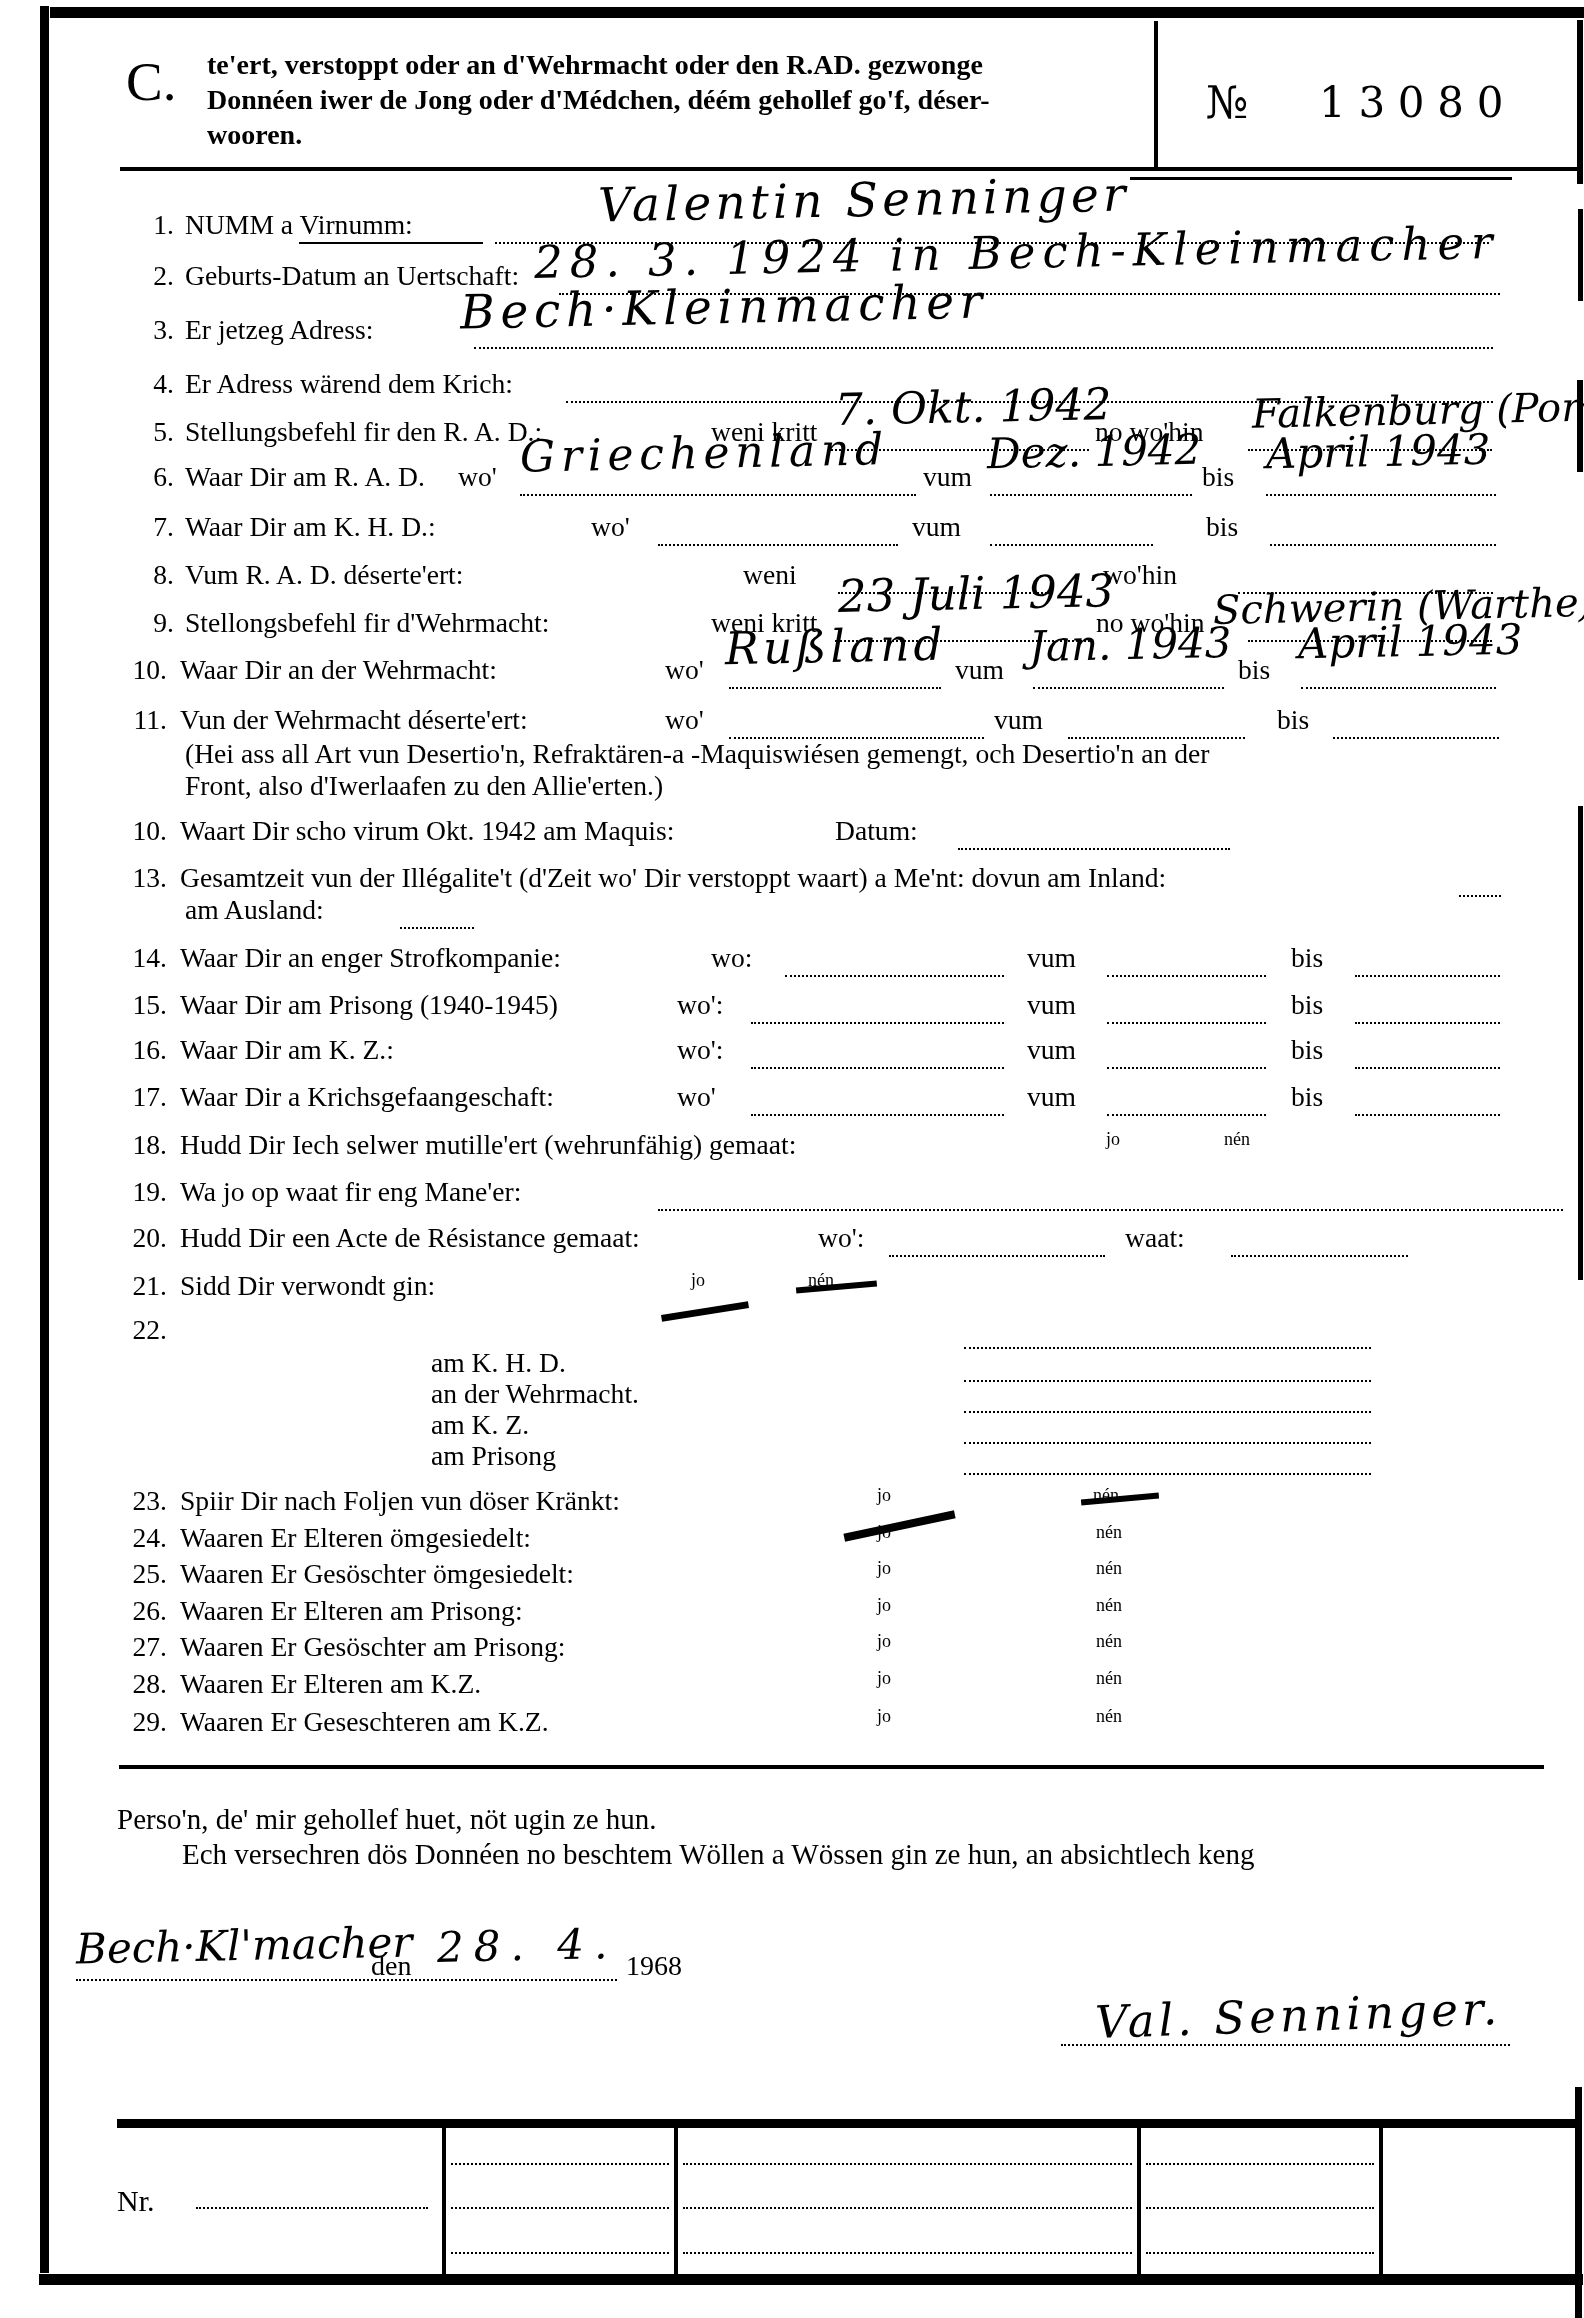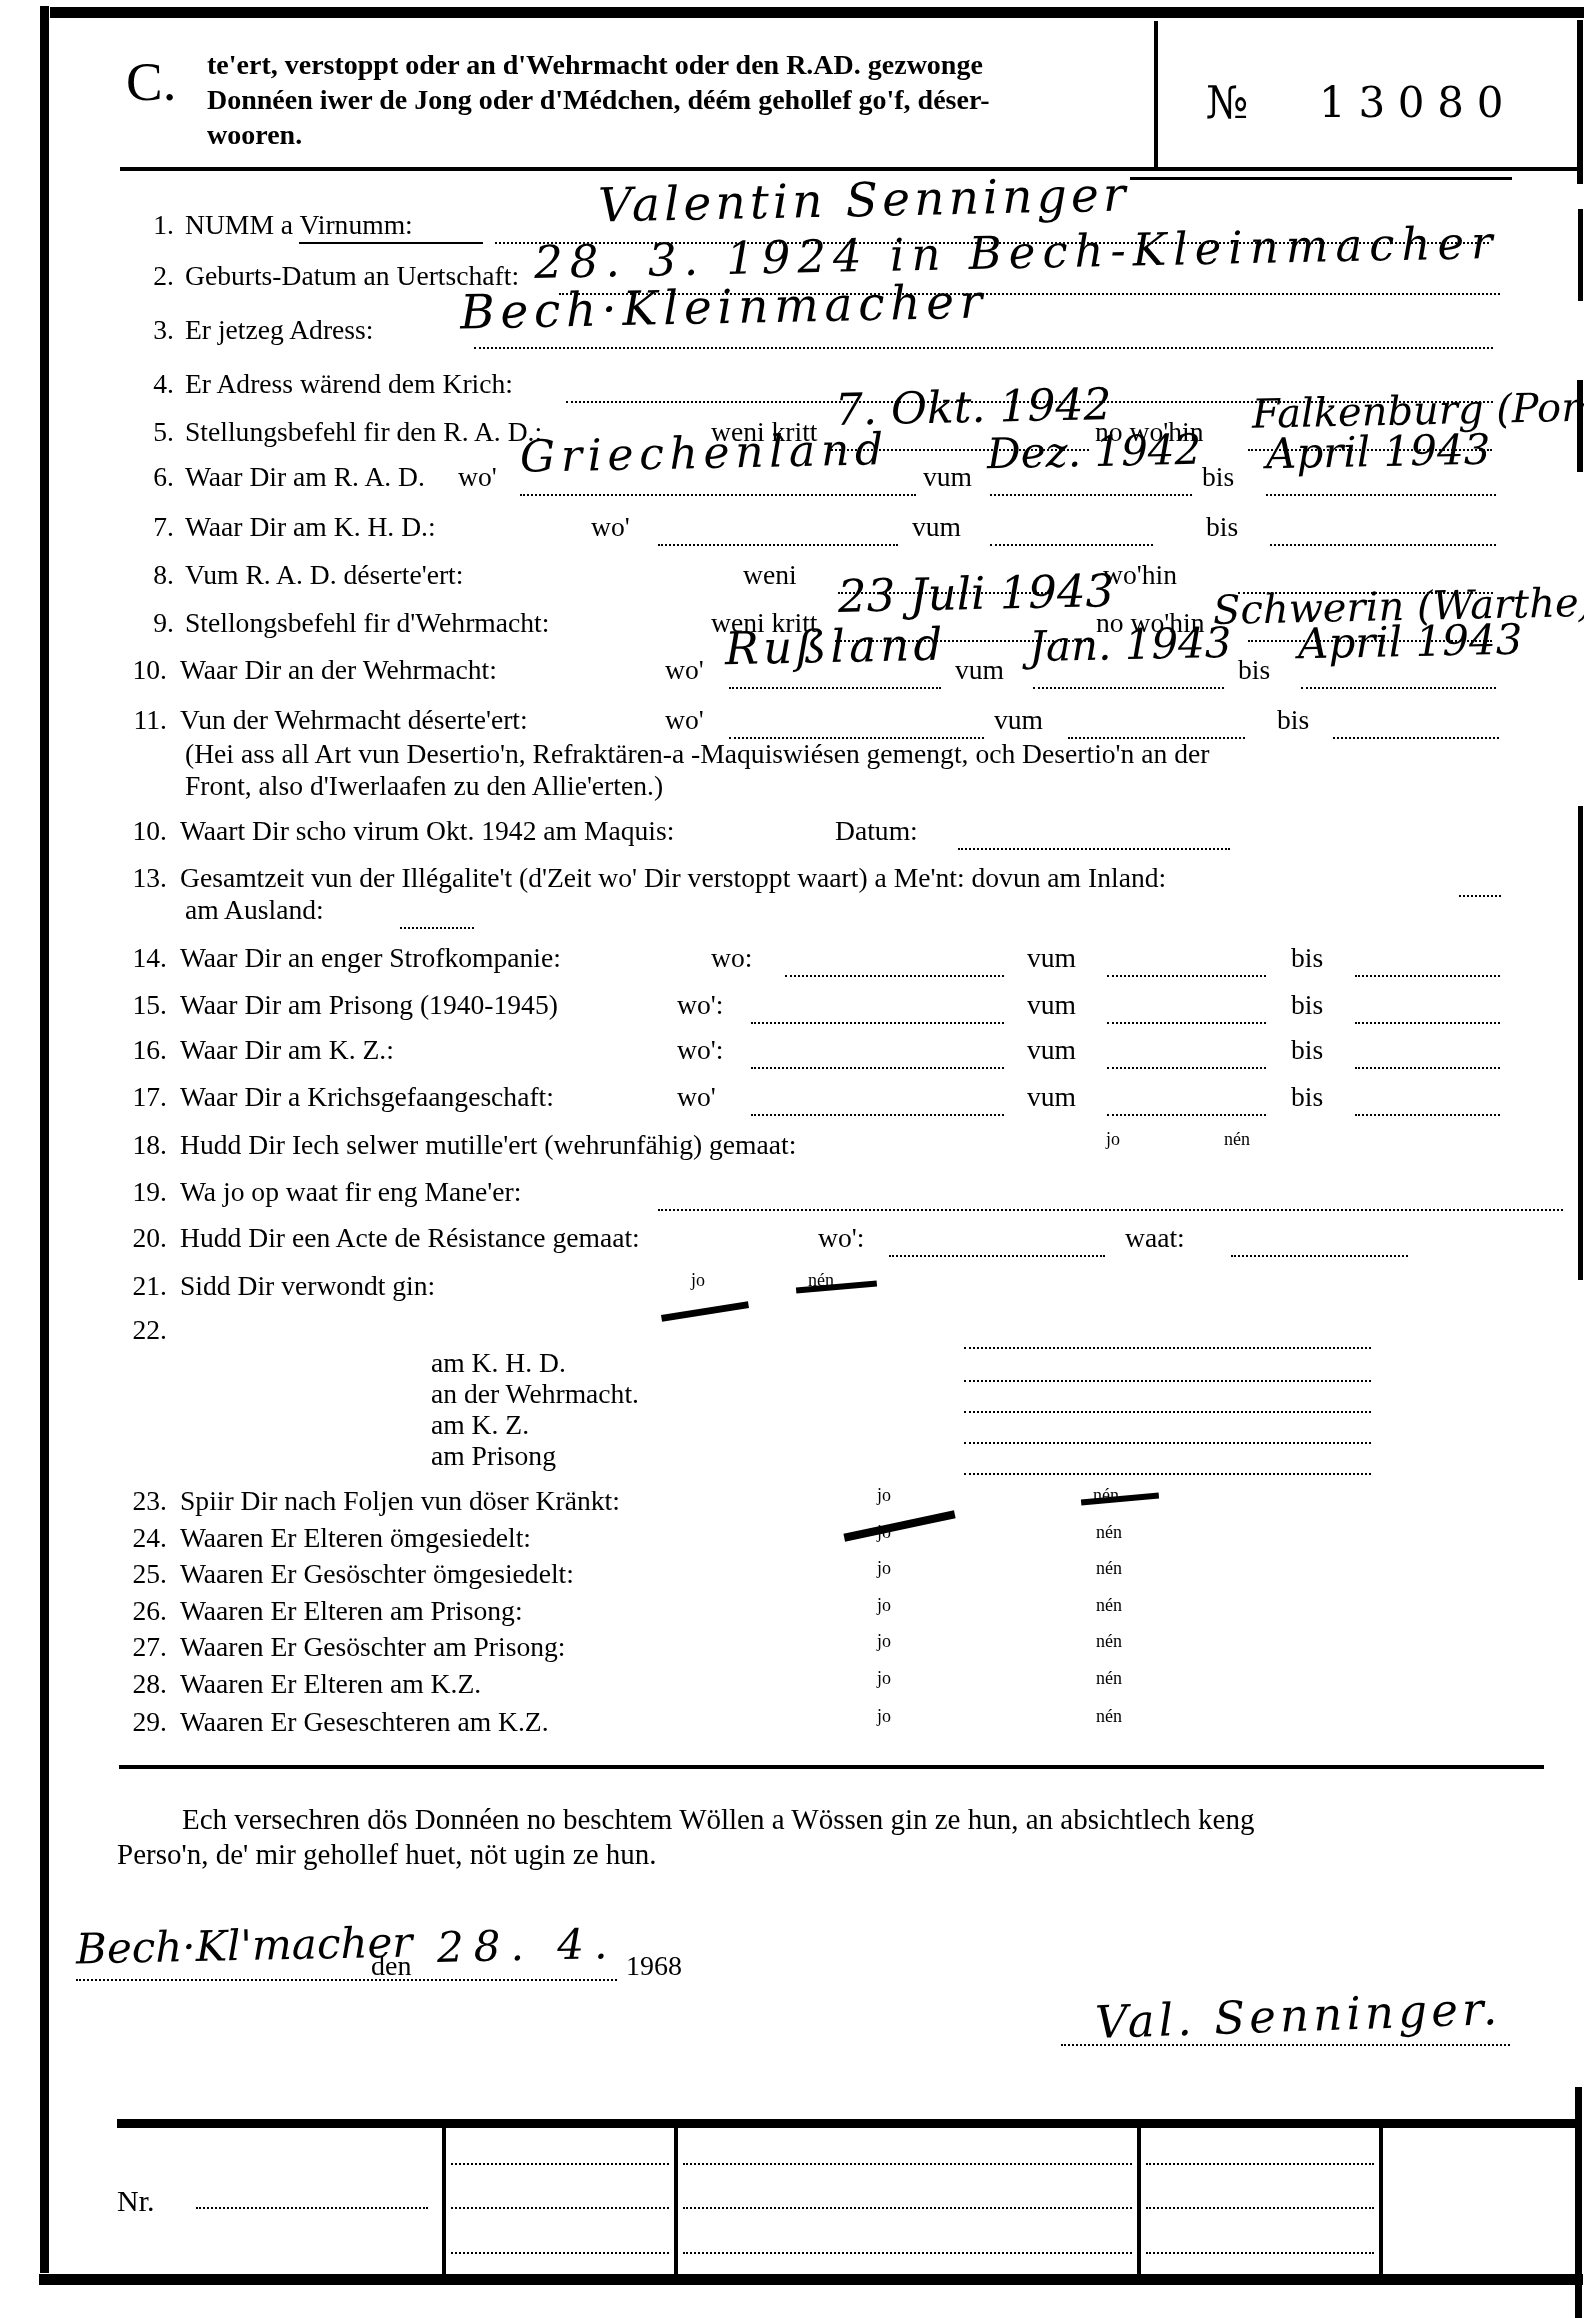--- a/index.html
+++ b/index.html
@@ -307,22 +307,22 @@
 </div>
 <div class="row" style="top:1706px">
   <span class="num" style="left:110px">29.</span>
   <span class="lbl" style="left:180px">Waaren Er Geseschteren am K.Z.</span>
   <span class="jo" style="left:877px">jo</span>
   <span class="nen" style="left:1096px">nén</span>
 </div>
 
 <div class="bar" style="left:119px;top:1765px;width:1425px;height:3.5px"></div>
 <div class="decl">
+  <div>Perso'n, de' mir gehollef huet, nöt ugin ze hun.</div>
   <div style="padding-left:65px">Ech versechren dös Donnéen no beschtem Wöllen a Wössen gin ze hun, an absichtlech keng</div>
-  <div>Perso'n, de' mir gehollef huet, nöt ugin ze hun.</div>
 </div>
 
 <div class="row" style="top:1944px;height:64px">
   <span class="hw" style="left:76px;top:-22.6px;font-size:42px">Bech·Kl'macher</span>
   <span class="mid" style="left:371px;top:5.7px;font-size:28px">den</span>
   <span class="hw" style="left:437px;top:-22.6px;font-size:42px;letter-spacing:10px">28. 4.</span>
   <span class="mid" style="left:626px;top:5.7px;font-size:28px">1968</span>
   <span class="dots" style="left:76px;width:541px;top:35px"></span>
 </div>
 <span class="hw" style="left:1095px;top:1989px;font-size:45px;letter-spacing:4.2px;transform:rotate(-2deg)">Val. Senninger.</span>

